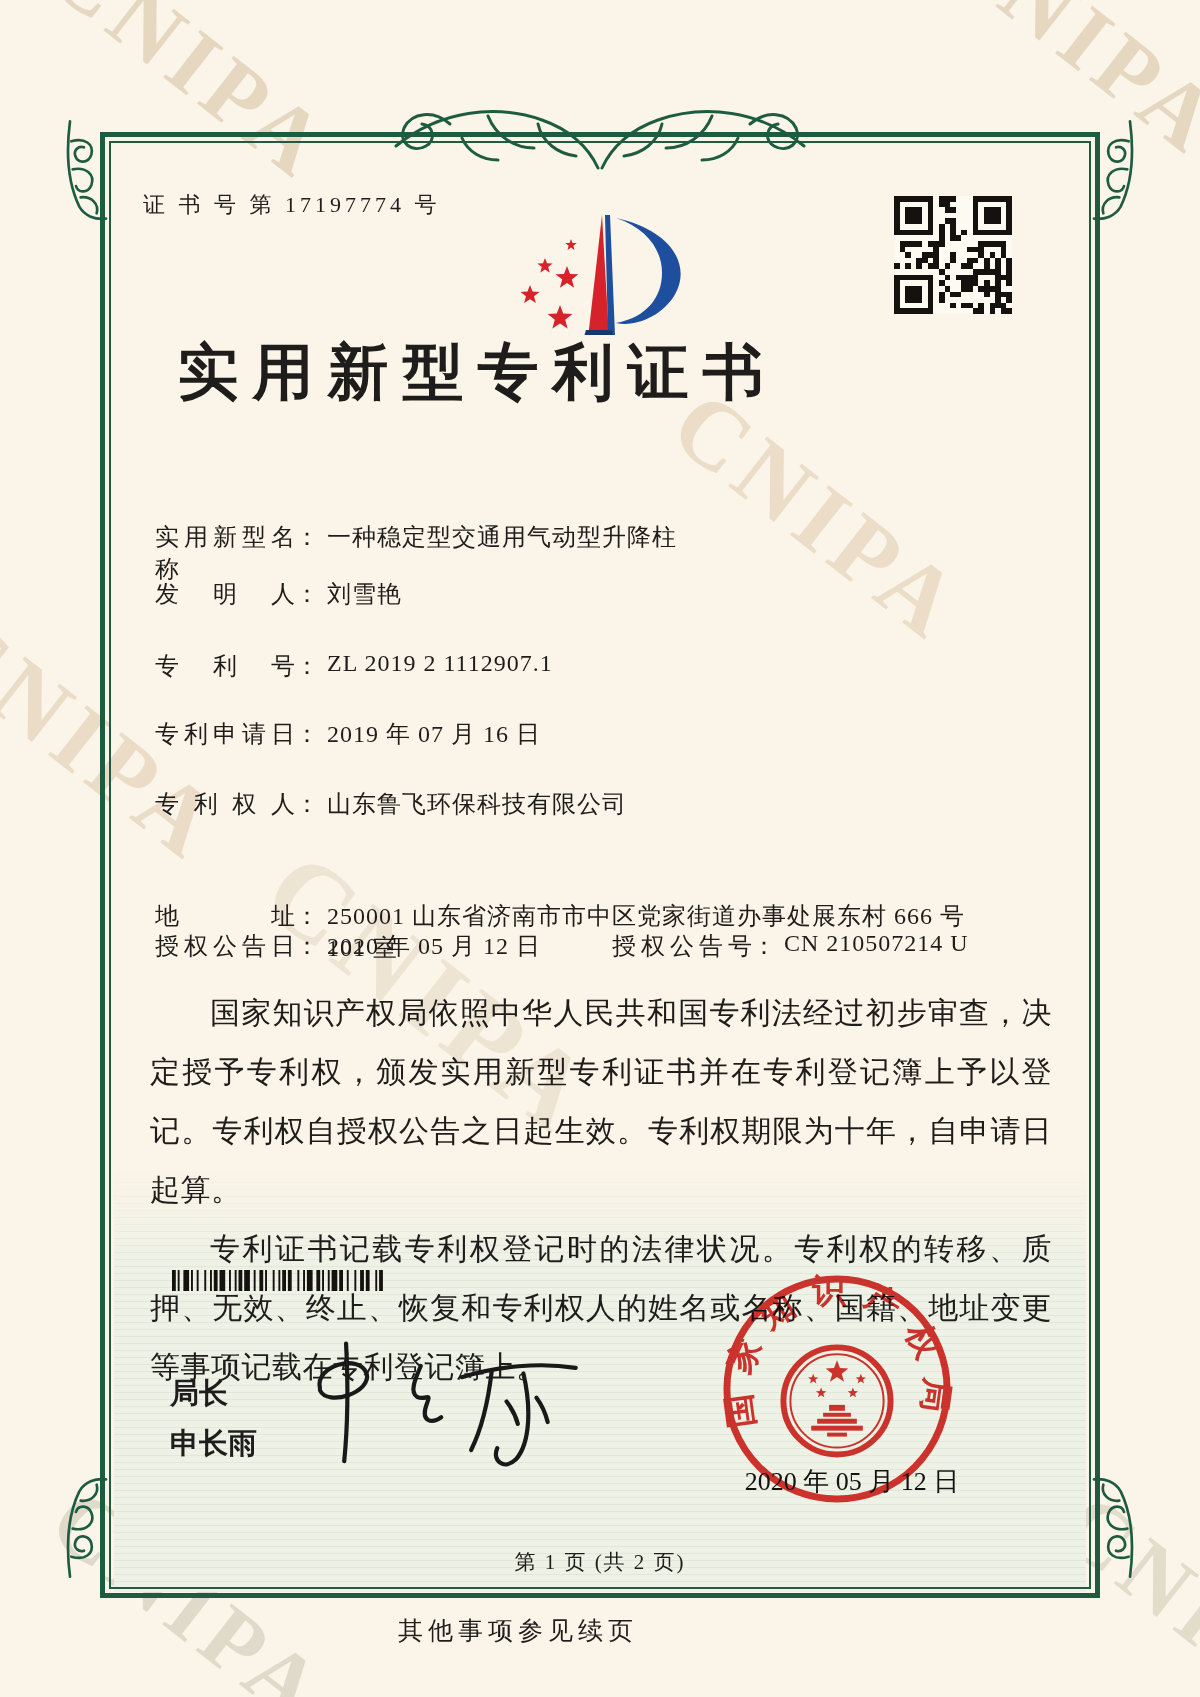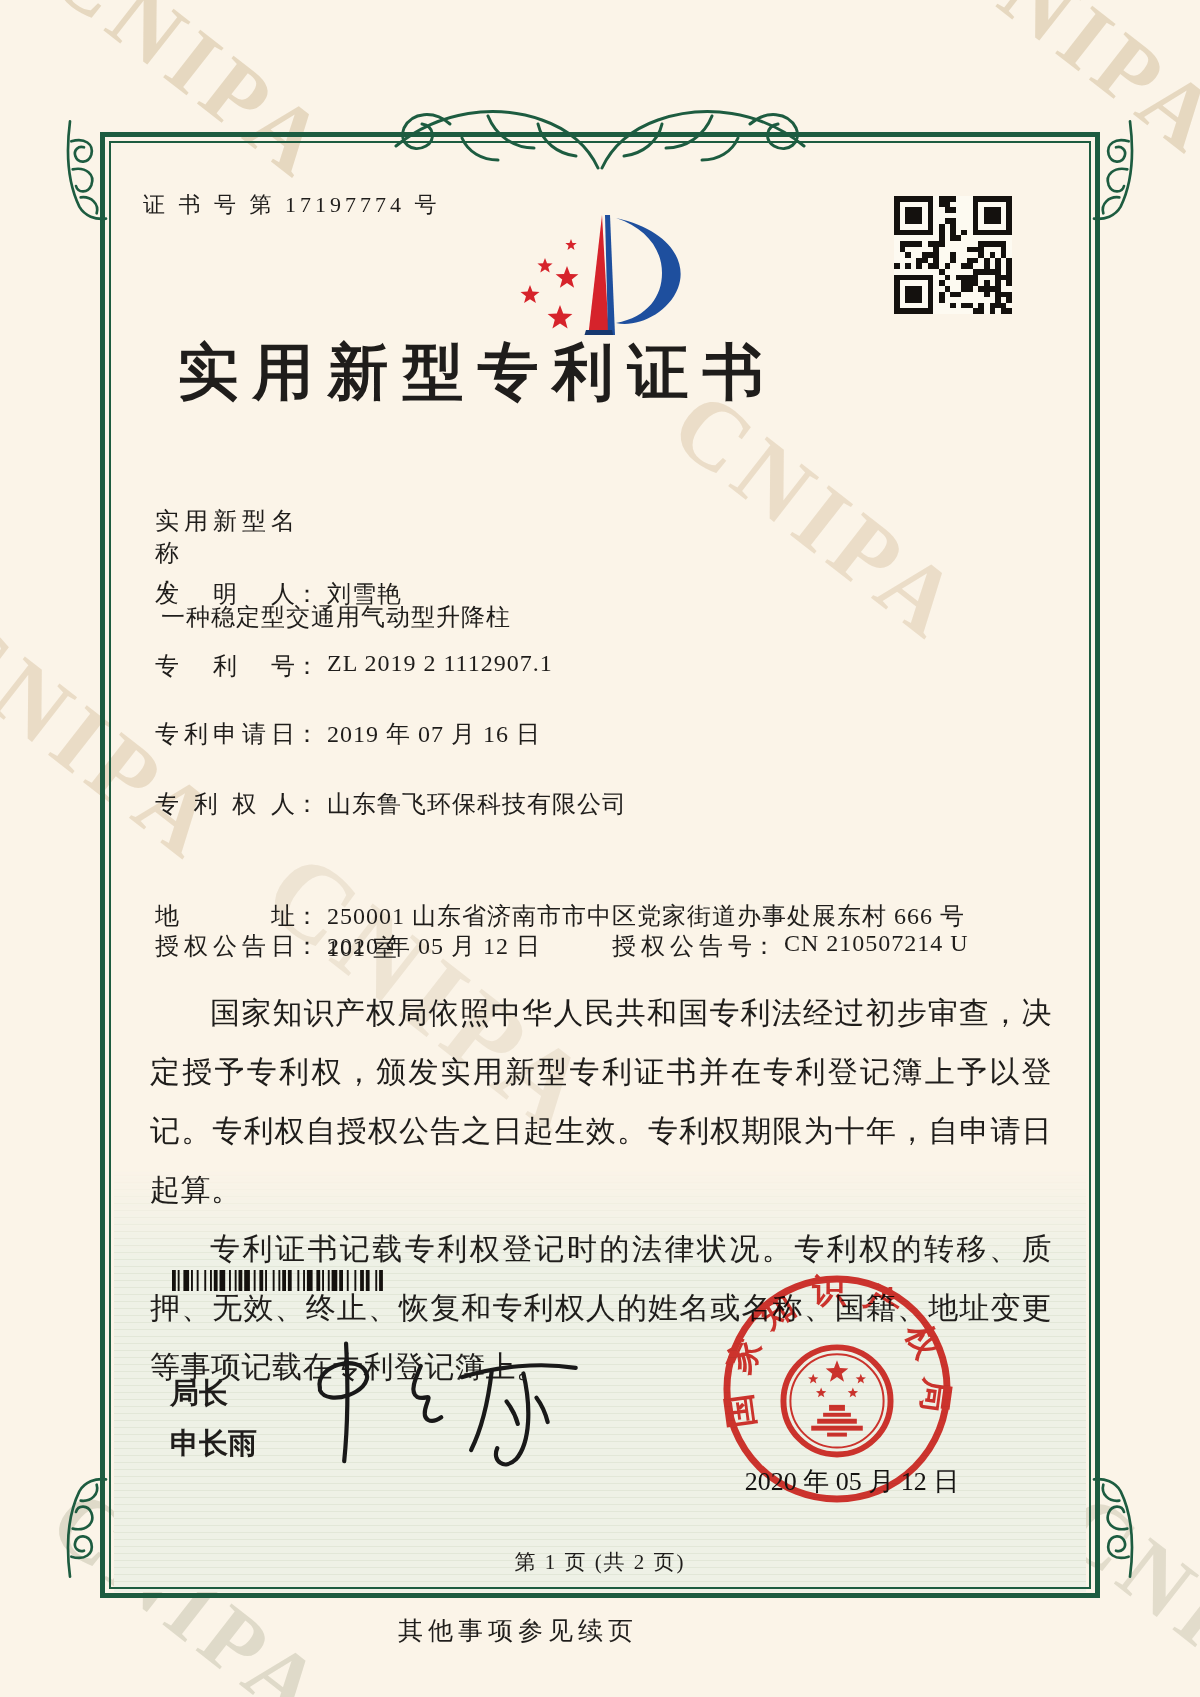--- a/index.html
+++ b/index.html
@@ -274,21 +274,21 @@
         <rect x="15" y="1" width="5" height="5" fill="#fdfaf1"></rect>
         <rect x="16" y="2" width="3" height="3"></rect>
         <rect x="0" y="14" width="7" height="7"></rect>
         <rect x="1" y="15" width="5" height="5" fill="#fdfaf1"></rect>
         <rect x="2" y="16" width="3" height="3"></rect>
       </g>
   </svg>
 
   <h1 class="title">实用新型专利证书</h1>
 
-  <div class="row" style="top:505px;flex-direction:column;">
+  <div class="row" style="top:521px;">
     <span class="lbl">实用新型名称</span>
       <span class="colon">：</span>
     <span class="val">一种稳定型交通用气动型升降柱</span>
   </div>
   <div class="row" style="top:578px;">
     <span class="lbl">发明人</span>
       <span class="colon">：</span>
     <span class="val">刘雪艳</span>
   </div>
   <div class="row" style="top:650px;">

